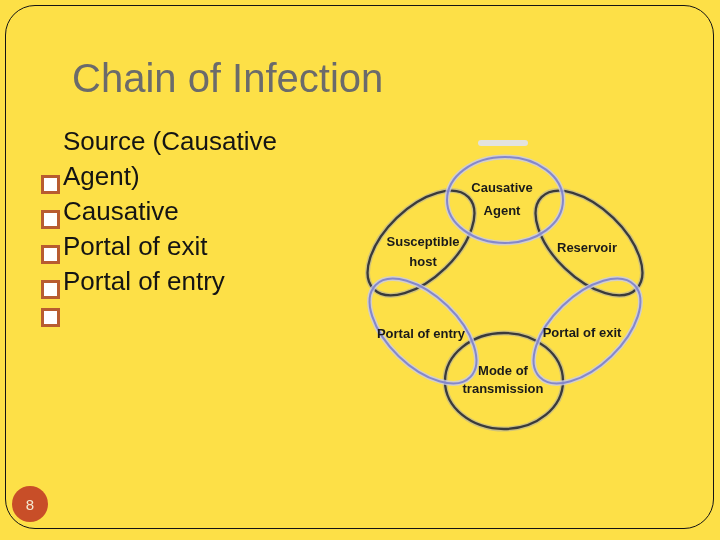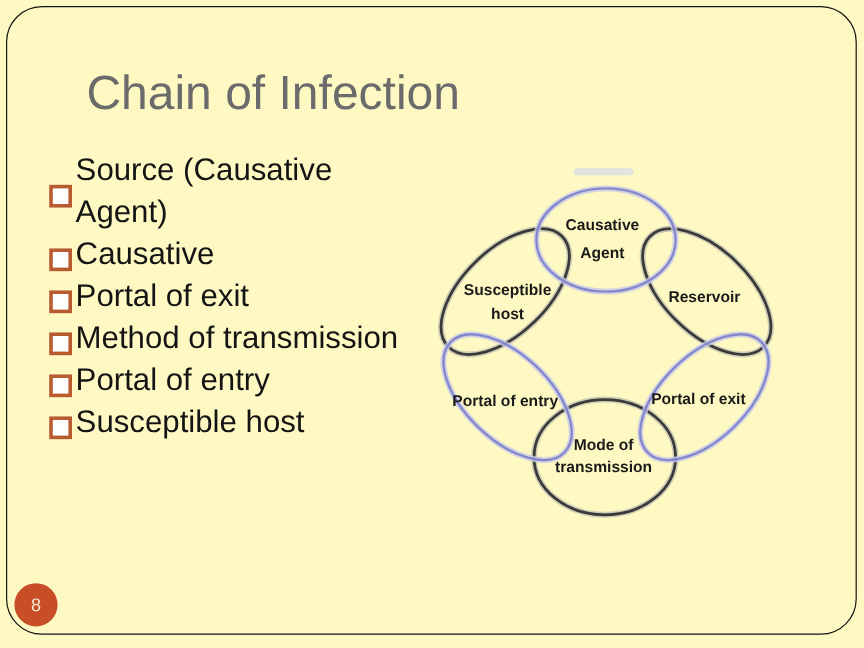--- a/index.html
+++ b/index.html
@@ -1,30 +1,30 @@
 <!DOCTYPE html>
 <html><head>
 <meta charset="utf-8">
 <style>
   html,body{margin:0;padding:0;background:#ffffff;}
   #slide{
-    position:relative;width:720px;height:540px;background:#fef9c3;
+    position:relative;width:720px;height:540px;background:#fde047;
     font-family:"Liberation Sans","DejaVu Sans",sans-serif;overflow:hidden;
   }
   .frame{
     position:absolute;left:5px;top:5px;width:709px;height:524px;
     border:1.5px solid #141414;border-radius:30px;box-sizing:border-box;
   }
   .title{
     position:absolute;left:72px;top:56px;width:560px;
     font-size:40px;line-height:44px;color:#6b6b6b;letter-spacing:0px;
     white-space:nowrap;
   }
   .bullets{position:absolute;left:41px;top:124px;width:320px;}
-  .bullet-item{display:flex;align-items:center;}
+  .bullet-item{display:flex;align-items:flex-end;}
   .bullet-square{
     flex:0 0 auto;width:13px;height:13px;border:3px solid #b85c30;
     margin:9px 3px 0 0;background:#ffffff;
   }
   .bullet-text{
     width:284px;font-size:26px;line-height:35px;color:#141414;
   }
   .badge{
     position:absolute;left:12px;top:486px;width:36px;height:36px;
     border-radius:50%;background:#c84e28;color:#f3e9d2;
@@ -57,29 +57,24 @@
     <div class="bullet-item">
       <span class="bullet-square"></span>
       <span class="bullet-text">Causative</span>
     </div>
     <div class="bullet-item">
       <span class="bullet-square"></span>
       <span class="bullet-text">Portal of exit</span>
     </div>
     <div class="bullet-item">
       <span class="bullet-square"></span>
-      <span class="bullet-text">Method of transmission</span>
-    </div>
-    <div class="bullet-item">
-      <span class="bullet-square"></span>
       <span class="bullet-text">Portal of entry</span>
     </div>
     <div class="bullet-item">
       <span class="bullet-square"></span>
-      <span class="bullet-text">Susceptible host</span>
     </div>
   </div>
 
   <svg class="diagram" width="300" height="310" viewBox="0 0 300 310">
 
     <rect x="123" y="5" width="50" height="6" rx="3" fill="#e3e3df"></rect>
 
     <g>
       <ellipse class="halo-dark" cx="66" cy="108" rx="66" ry="35" transform="rotate(-44 66 108)"></ellipse>
       <ellipse class="main-dark" cx="66" cy="108" rx="66" ry="35" transform="rotate(-44 66 108)"></ellipse>

